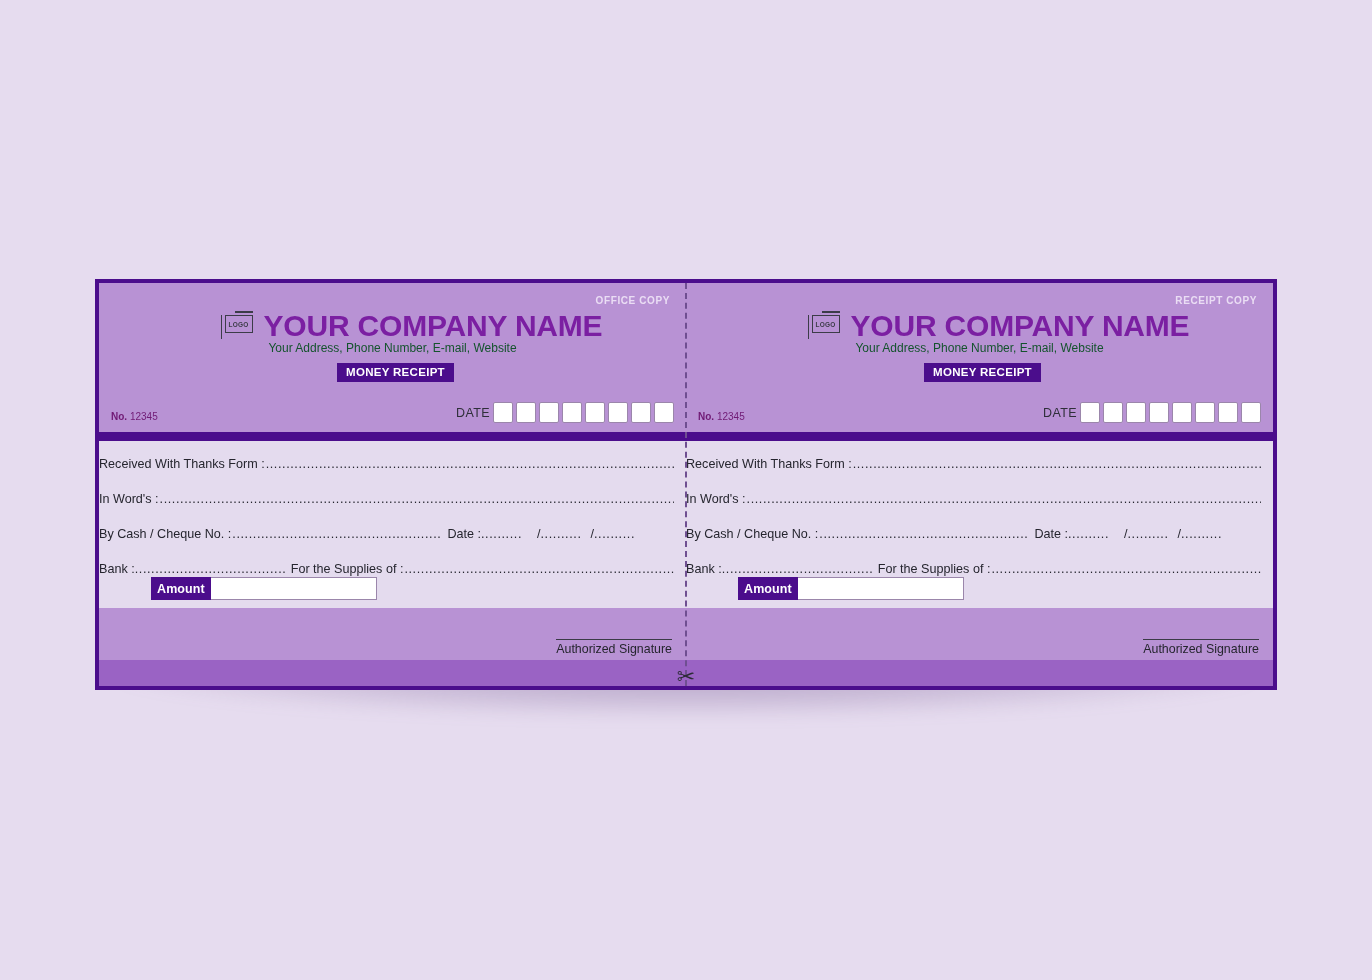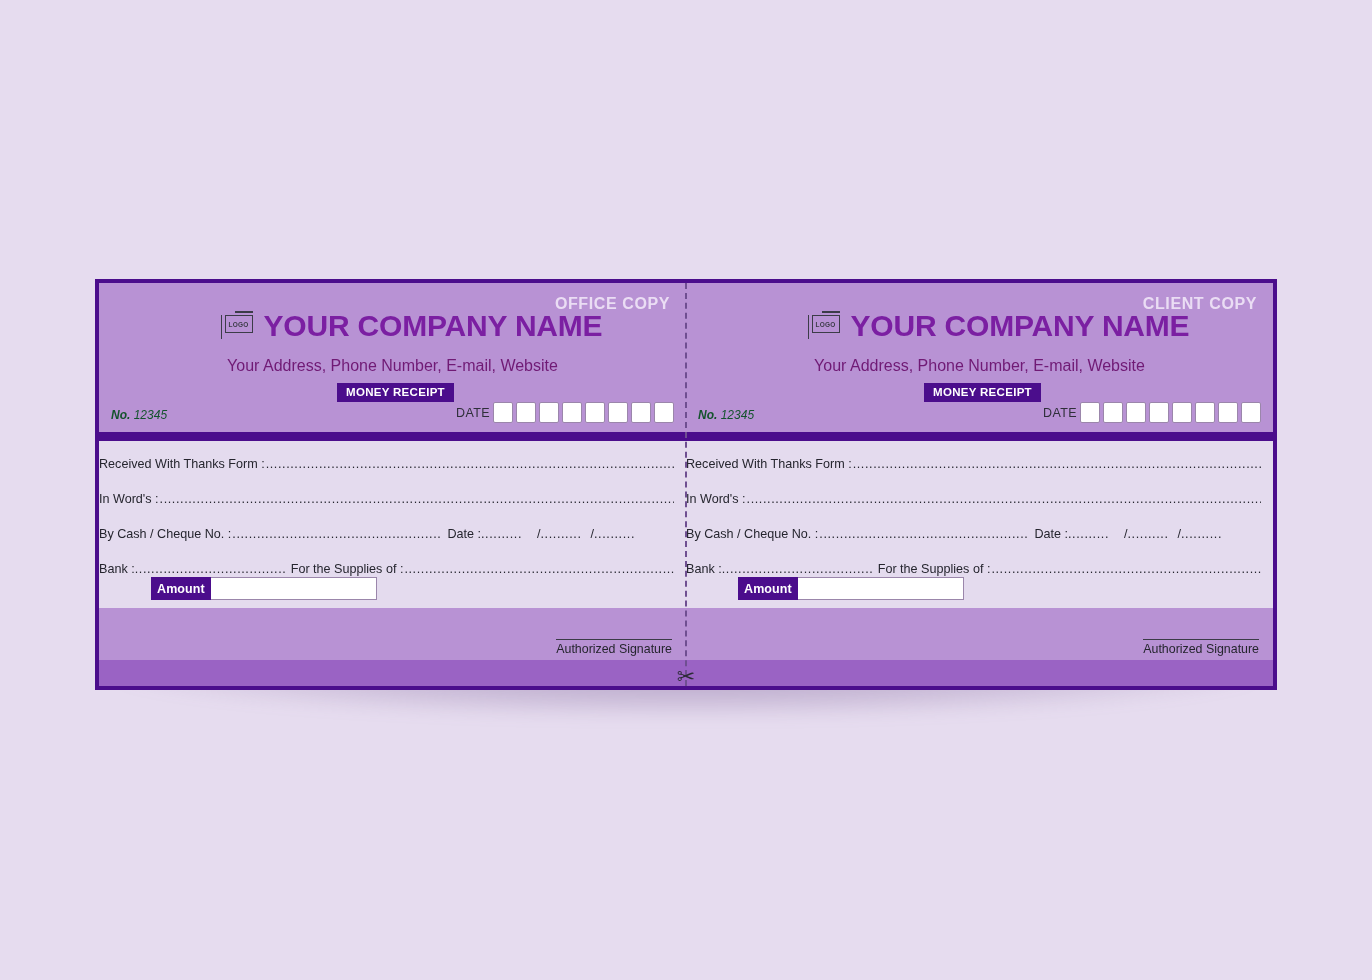--- a/index.html
+++ b/index.html
@@ -62,21 +62,21 @@
   .panel-header {
     background: #b892d4;
     position: relative;
     height: 149px;
     flex: none;
   }
   .copy-tag {
     position: absolute;
     top: 12px;
     right: 16px;
-    font-size: 16px;
+    font-size: 10px;
     font-weight: bold;
     letter-spacing: 0.6px;
     color: #efe4f7;
     opacity: 0.92;
   }
   .brand-row {
     display: flex;
     align-items: center;
     justify-content: center;
     gap: 9px;
@@ -120,46 +120,45 @@
   .company-name {
     font-size: 30px;
     font-weight: bold;
     color: #7b1fa2;
     letter-spacing: -0.2px;
     line-height: 1;
     white-space: nowrap;
   }
   .company-address {
     text-align: center;
-    font-size: 16px;
-    color: #701a75;
-    margin-top: 16px;
+    font-size: 12px;
+    color: #14532d;
+    margin-top: 0;
   }
   .receipt-badge-row {
     display: flex;
     justify-content: center;
     margin-top: 8px;
   }
   .receipt-badge {
     background: #4b0d8c;
     color: #ffffff;
     font-size: 11.5px;
     font-weight: bold;
     letter-spacing: 0.3px;
     padding: 3px 9px 4px 9px;
     margin-left: 6px;
   }
   .no-row {
     position: absolute;
     left: 12px;
     bottom: 10px;
-    font-size: 12px;
-    color: #14532d;
+    font-size: 10px;
+    color: #701a75;
     white-space: nowrap;
-    font-style: italic;
   }
   .no-row .lbl { font-weight: bold; }
   .date-row {
     position: absolute;
     right: 12px;
     bottom: 9px;
     display: flex;
     align-items: center;
     gap: 3px;
   }
@@ -396,21 +395,21 @@
           <div class="signature-label">Authorized Signature</div>
         </div>
       </div>
 
       <div class="panel-bottom-strip"></div>
     </div>
 
     <div class="panel">
 
       <div class="panel-header">
-        <div class="copy-tag">CLIENT COPY</div>
+        <div class="copy-tag">RECEIPT COPY</div>
 
         <div class="brand-row">
           <div class="logo-mark">
             <div class="tick-t"></div>
             <div class="tick-l"></div>
             <div class="lbox">LOGO</div>
           </div>
           <div class="company-name">YOUR COMPANY NAME</div>
         </div>
 

